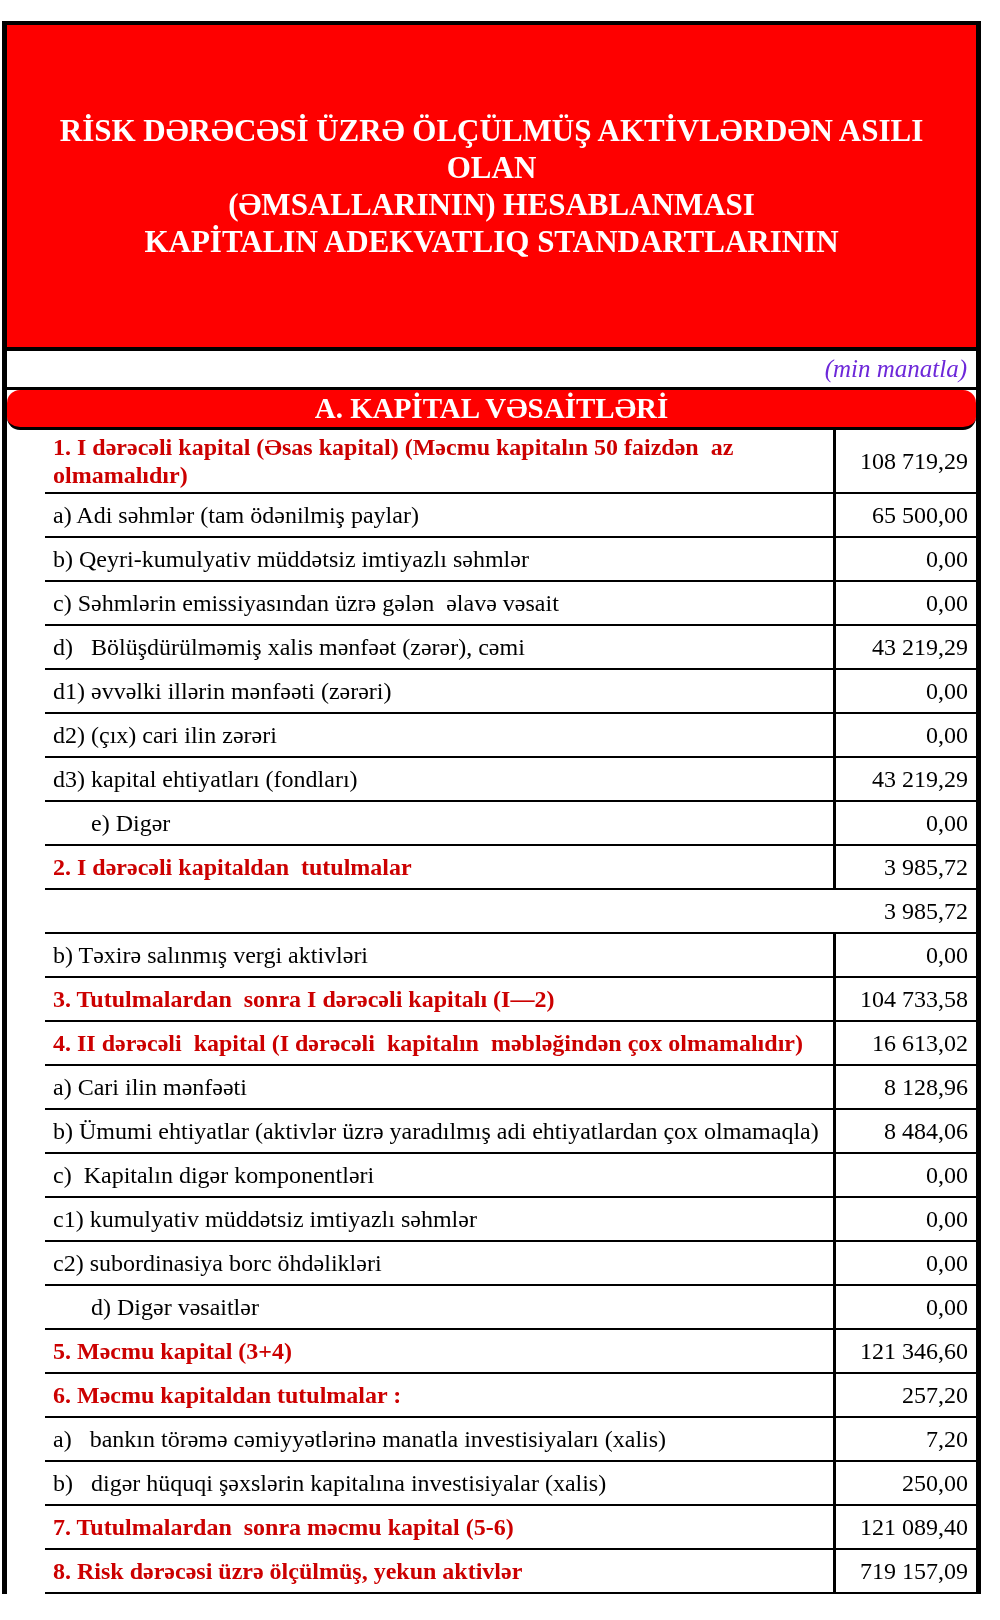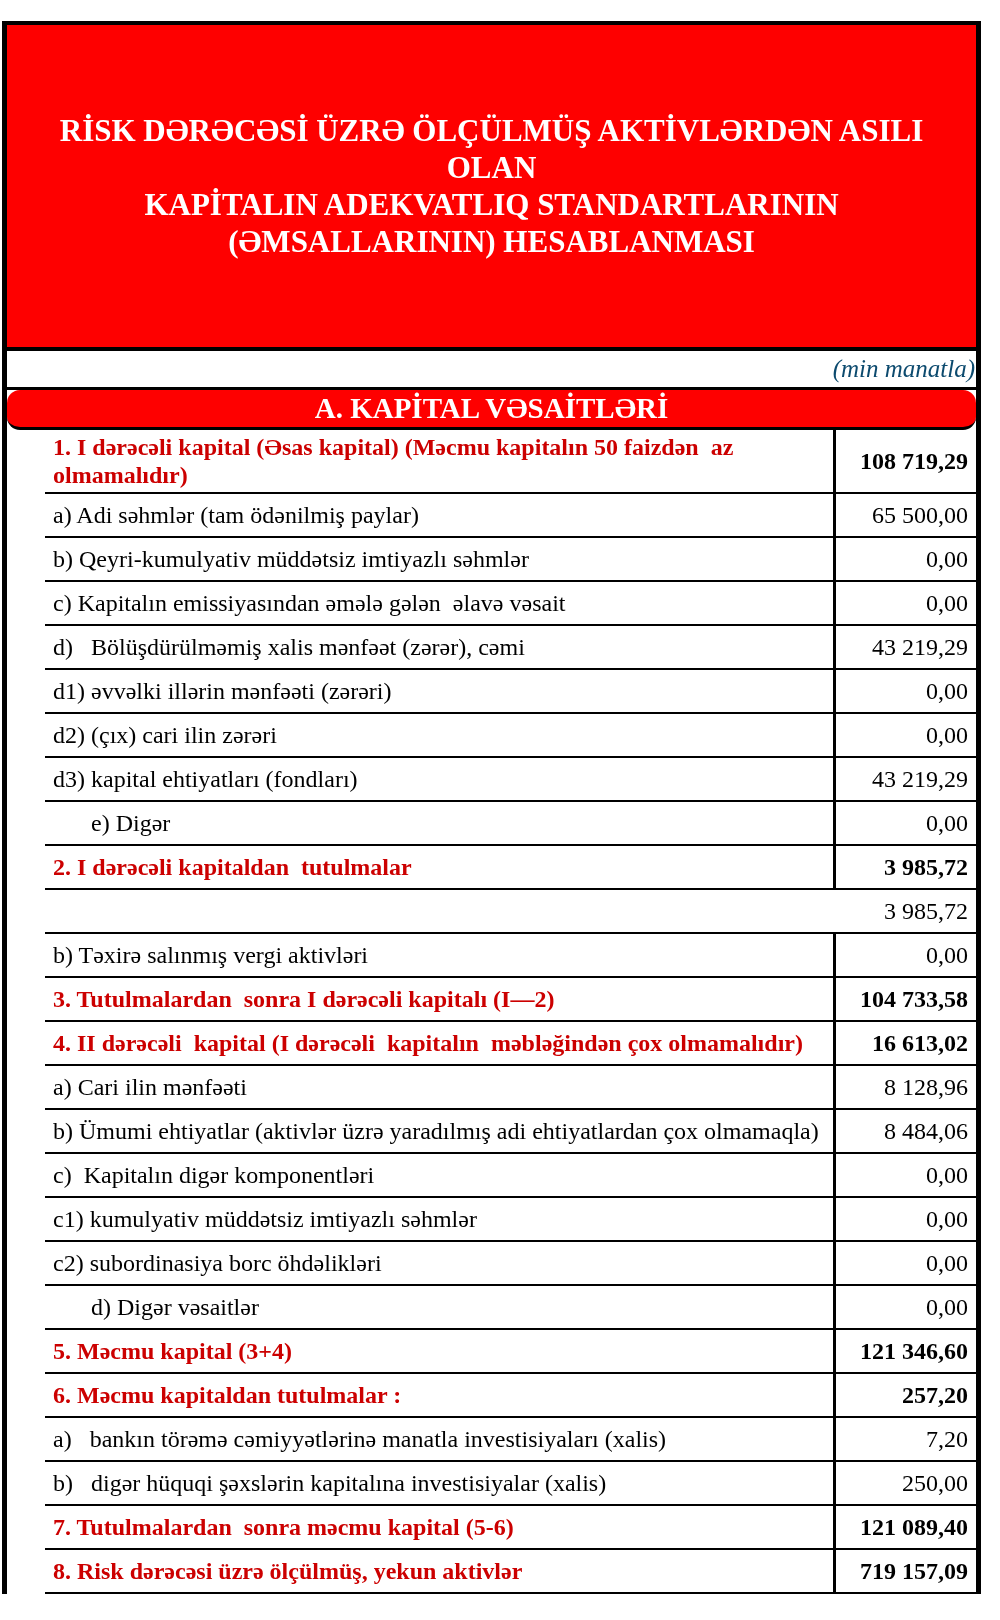--- a/index.html
+++ b/index.html
@@ -42,24 +42,24 @@
     text-align: center;
     padding: 0 26px;
   }
   .unit-row {
     height: 36px;
     background: #ffffff;
     border-bottom: 3px solid #000;
     display: flex;
     align-items: center;
     justify-content: flex-end;
-    padding-right: 1px;
+    padding-right: 9px;
     font-style: italic;
     font-size: 25px;
-    color: #0c4a6e;
+    color: #6d28d9;
   }
   .section-band {
     height: 37px;
     background: #fe0000;
     border-bottom: 3px solid #000;
     display: flex;
     align-items: center;
     justify-content: center;
     color: #ffffff;
     font-weight: bold;
@@ -90,32 +90,32 @@
   .tvalue {
     flex: 1 1 auto;
     display: flex;
     align-items: center;
     justify-content: flex-end;
     padding-right: 8px;
     font-size: 24px;
     color: #000;
   }
   .trow.section .tlabel { color: #cc0000; font-weight: bold; }
-  .trow.section .tvalue { font-weight: bold; border-radius: 22px; }
+  .trow.section .tvalue { font-weight: normal; border-radius: 22px; }
   .trow.indent .tlabel { padding-left: 46px; }
 </style>
 </head>
 <body>
 
 <div class="doc">
 
   <div class="banner">
     <div class="tline">RİSK DƏRƏCƏSİ ÜZRƏ ÖLÇÜLMÜŞ AKTİVLƏRDƏN ASILI OLAN</div>
+    <div class="tline">(ƏMSALLARININ) HESABLANMASI</div>
     <div class="tline">KAPİTALIN ADEKVATLIQ STANDARTLARININ</div>
-    <div class="tline">(ƏMSALLARININ) HESABLANMASI</div>
   </div>
 
   <div class="unit-row">
     <span>(min manatla)</span>
   </div>
 
   <div class="section-band">
     <span>A. KAPİTAL VƏSAİTLƏRİ</span>
   </div>
 
@@ -136,21 +136,21 @@
 
   <div class="trow">
     <div class="tlabel">
       <span class="txt">b) Qeyri-kumulyativ müddətsiz imtiyazlı səhmlər</span>
     </div>
     <div class="tvalue">0,00</div>
   </div>
 
   <div class="trow">
     <div class="tlabel">
-      <span class="txt">c) Kapitalın emissiyasından əmələ gələn  əlavə vəsait</span>
+      <span class="txt">c) Səhmlərin emissiyasından üzrə gələn  əlavə vəsait</span>
     </div>
     <div class="tvalue">0,00</div>
   </div>
 
   <div class="trow">
     <div class="tlabel">
       <span class="txt">d)   Bölüşdürülməmiş xalis mənfəət (zərər), cəmi</span>
     </div>
     <div class="tvalue">43 219,29</div>
   </div>

